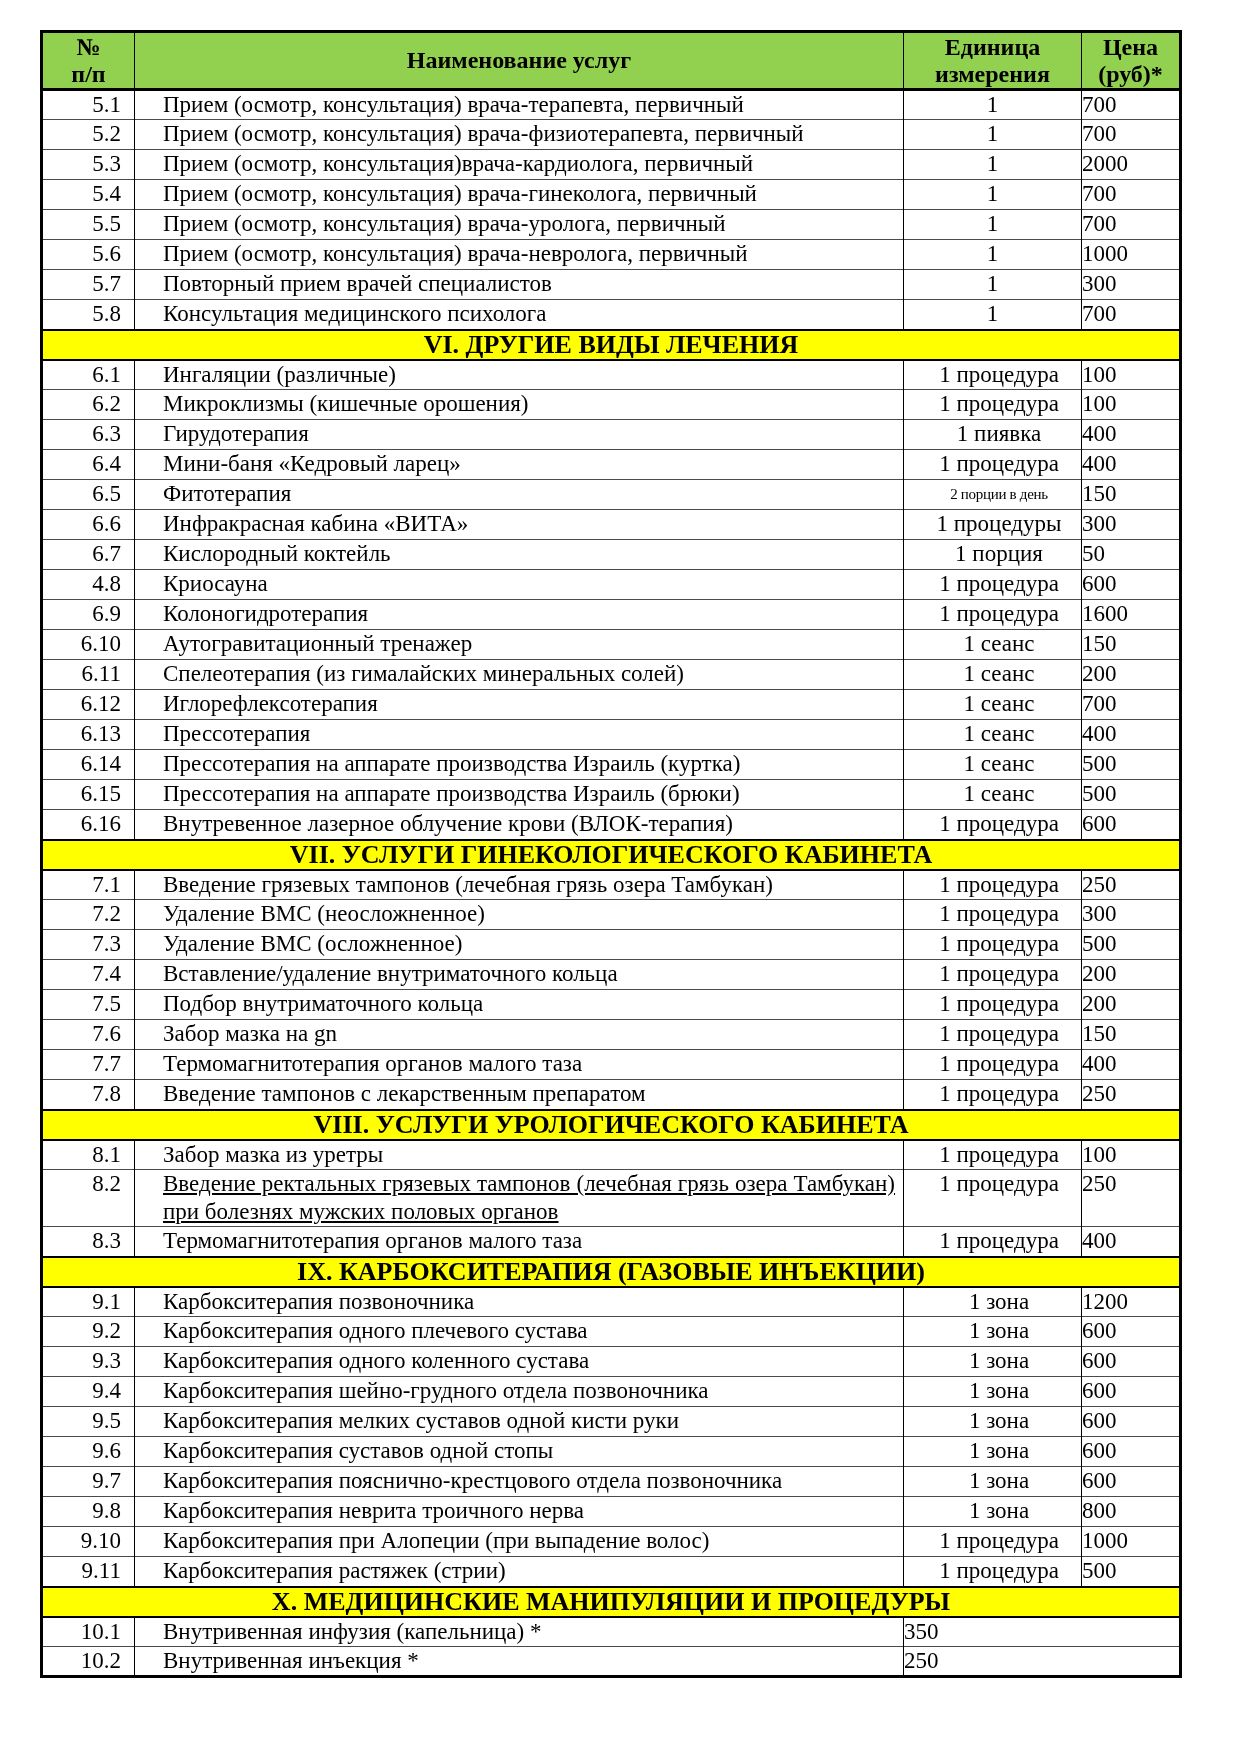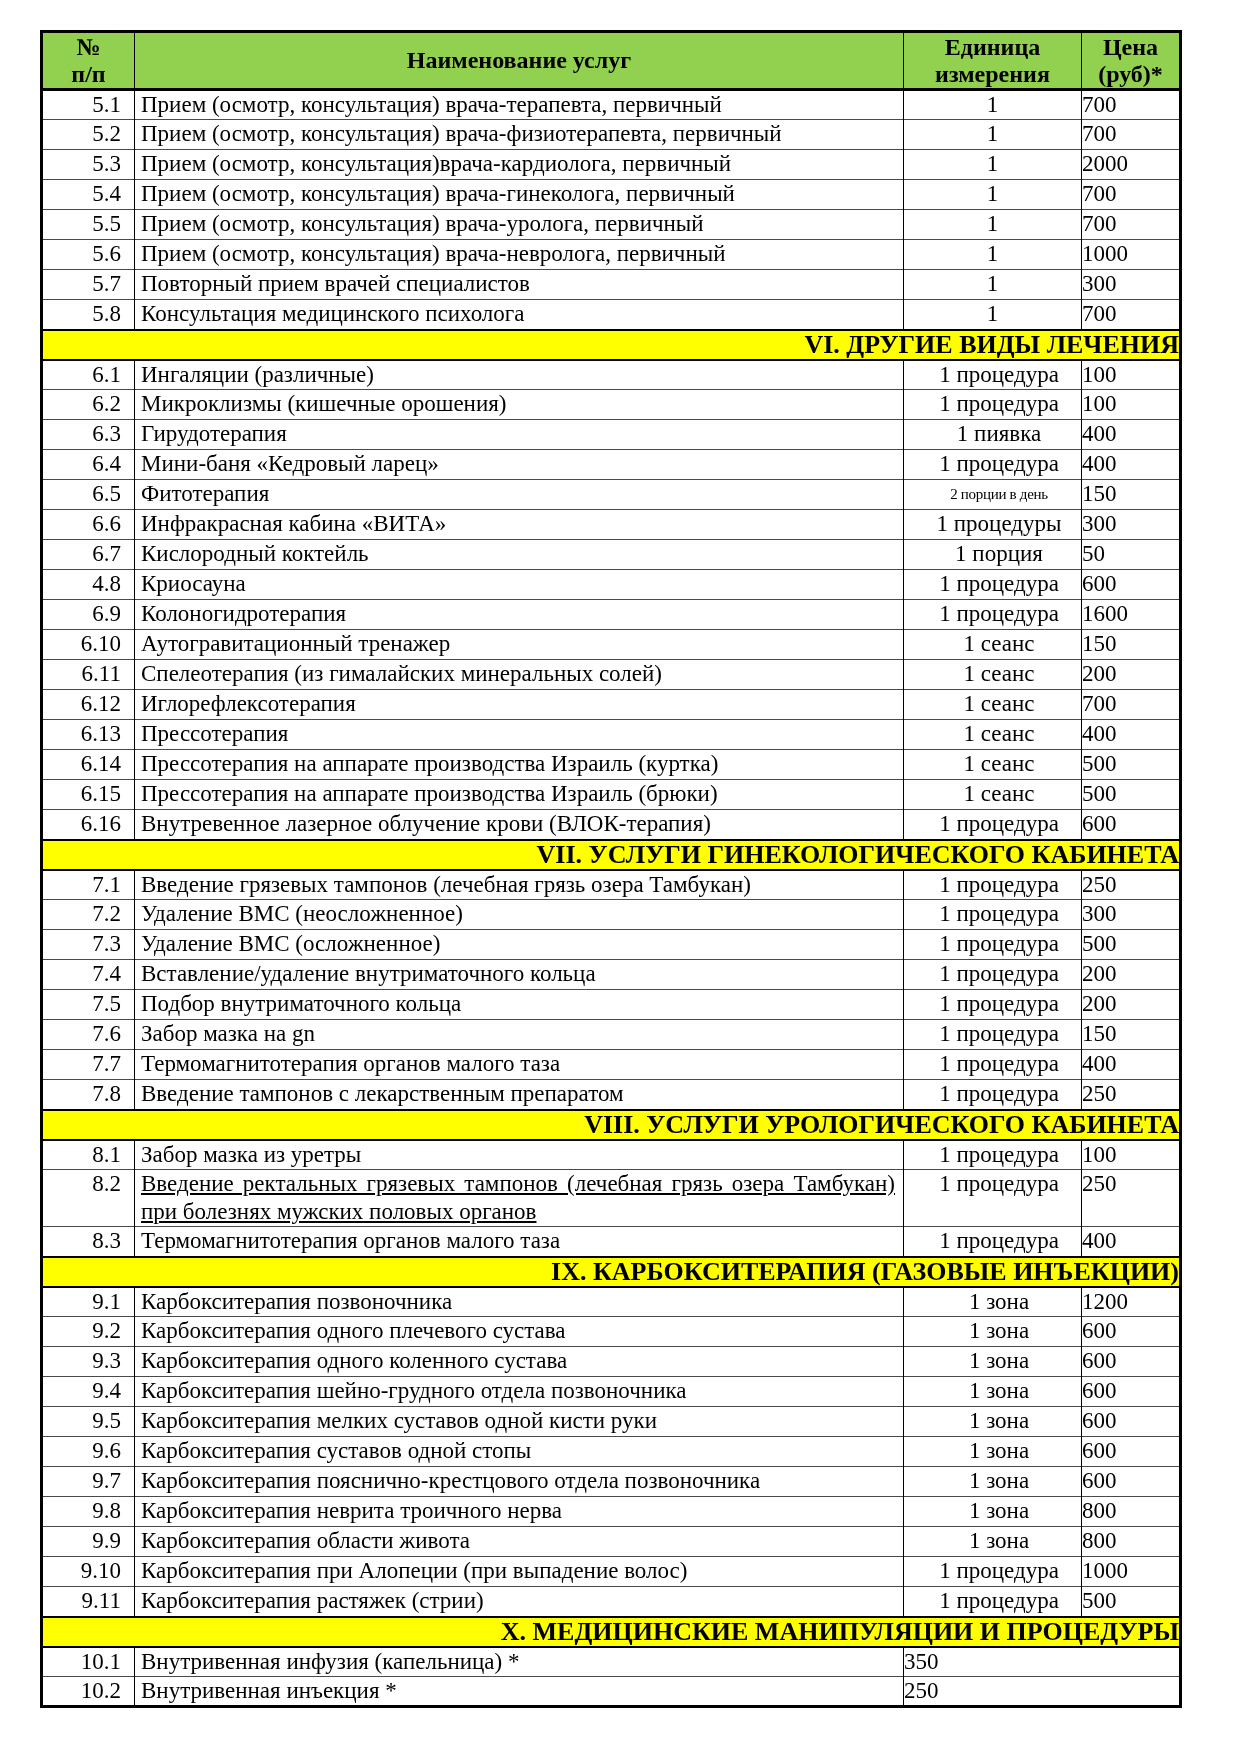--- a/index.html
+++ b/index.html
@@ -60,30 +60,30 @@
     background: #ffffff;
   }
   tr.section td {
     background: #FFFF00;
     border-top: 2.2px solid #000000;
     border-bottom: 2.2px solid #000000;
     font-weight: bold;
     font-size: 26px;
     line-height: 28px;
     height: 29px;
-    text-align: right;
+    text-align: center;
     vertical-align: middle;
   }
   td.num {
     text-align: right;
     padding-right: 13px;
   }
   td.name {
     text-align: left;
-    padding-left: 6px;
+    padding-left: 28px;
     padding-right: 8px;
   }
   td.name.justify {
     text-align: justify;
     text-decoration: underline;
   }
   td.unit {
     text-align: center;
     padding-left: 13px;
   }
@@ -386,26 +386,20 @@
           <td class="unit">1 зона</td>
           <td class="price">600</td>
         </tr>
         <tr>
           <td class="num">9.8</td>
           <td class="name">Карбокситерапия неврита троичного нерва</td>
           <td class="unit">1 зона</td>
           <td class="price">800</td>
         </tr>
         <tr>
-          <td class="num">9.9</td>
-          <td class="name">Карбокситерапия области живота</td>
-          <td class="unit">1 зона</td>
-          <td class="price">800</td>
-        </tr>
-        <tr>
           <td class="num">9.10</td>
           <td class="name">Карбокситерапия при Алопеции (при выпадение волос)</td>
           <td class="unit">1 процедура</td>
           <td class="price">1000</td>
         </tr>
         <tr>
           <td class="num">9.11</td>
           <td class="name">Карбокситерапия растяжек (стрии)</td>
           <td class="unit">1 процедура</td>
           <td class="price">500</td>

